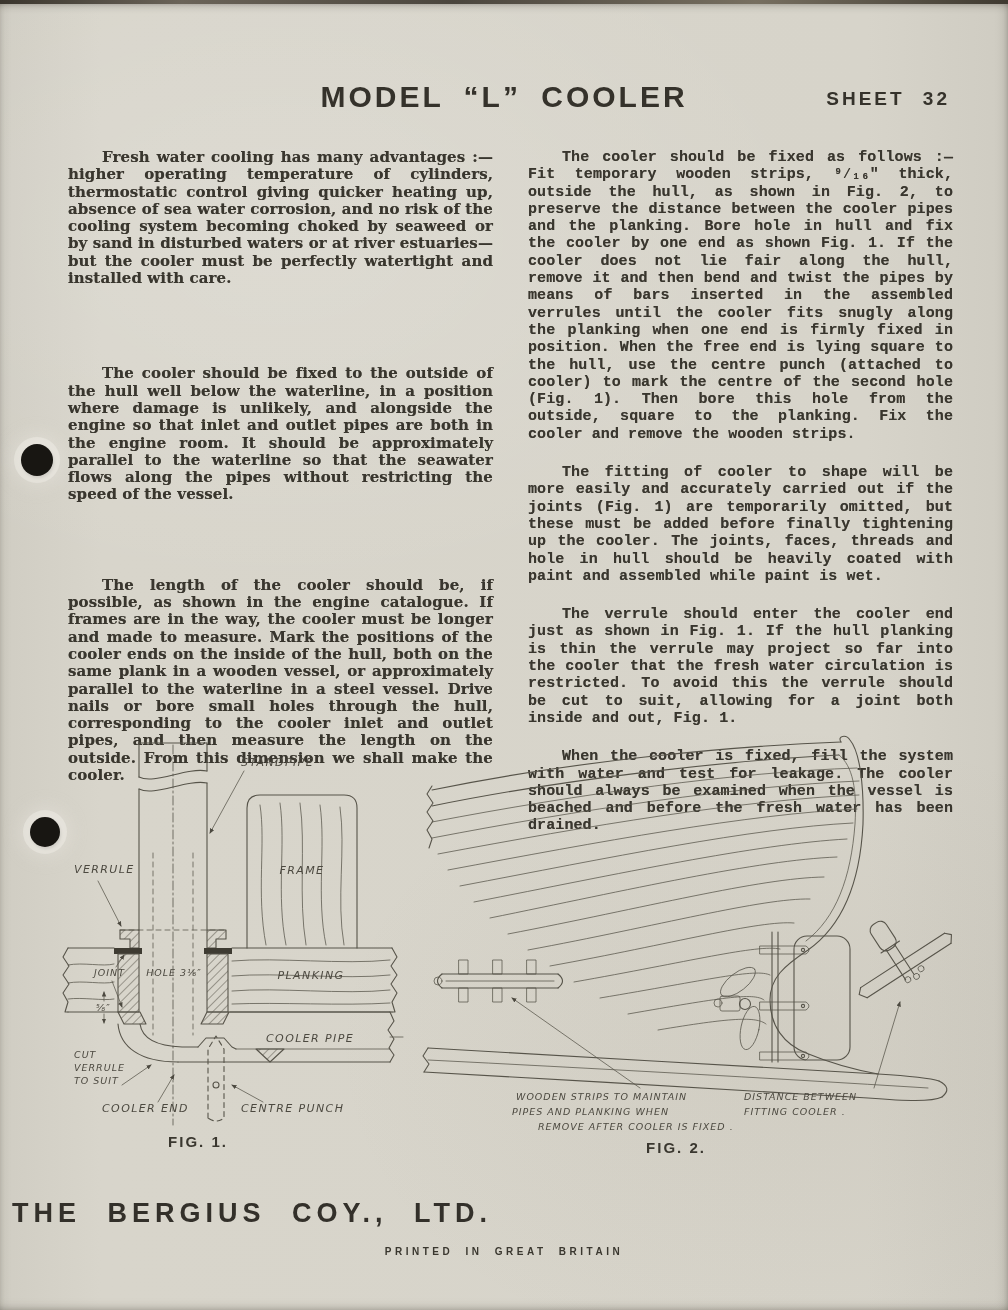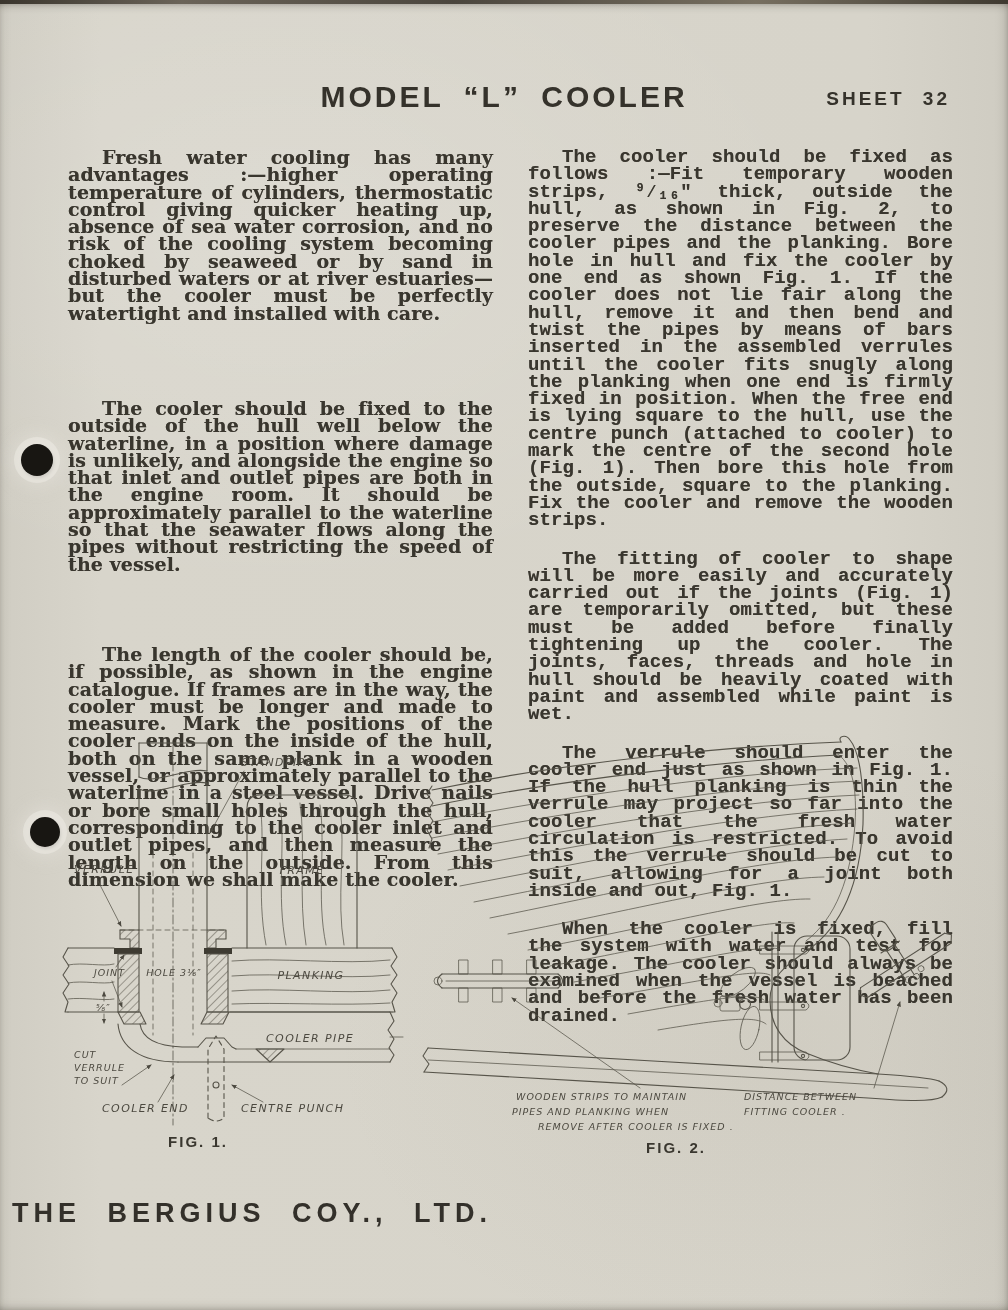--- a/index.html
+++ b/index.html
@@ -19,21 +19,21 @@
   .top-edge{position:absolute;left:0;top:0;width:100%;height:4px;
     background:linear-gradient(90deg,#3a352d,#6b6458 18%,#4b463d 45%,#776f60 75%,#3f3a31);}
   .punch-hole{position:absolute;border-radius:50%;background:#181612;
     box-shadow:0 0 0 7px rgba(242,240,233,.45), 0 0 18px 10px rgba(250,248,242,.25), 1px 2px 3px rgba(0,0,0,.25);}
   .hole1{left:21px;top:444px;width:32px;height:32px;}
   .hole2{left:30px;top:817px;width:30px;height:30px;}
   .hdr-title{position:absolute;left:0;top:80px;width:100%;text-align:center;margin:0;
     font:700 30px "Liberation Sans",sans-serif;letter-spacing:3px;word-spacing:9px;color:#35322b;}
   .hdr-sheet{position:absolute;right:58px;top:88px;
     font:700 19px "Liberation Sans",sans-serif;letter-spacing:3px;word-spacing:10px;color:#35322b;text-align:center;}
-  .col{position:absolute;top:149px;width:425px;font-size:19px;line-height:17.3px;
+  .col{position:absolute;top:149px;width:425px;font-size:15px;line-height:17.3px;
     text-align:justify;font-weight:700;letter-spacing:.1px;}
   .col-left{left:68px;}
   .col-right{left:528px;font-family:Liberation Mono, monospace;}
   .col p{margin:0;text-indent:34px;text-shadow:0 0 .4px rgba(57,54,46,.6);}
   .mb-xl{margin-bottom:78px !important;}
   .mb-l{margin-bottom:73px !important;}
   .mb-s{margin-bottom:21px !important;}
   .fig{position:absolute;}
   .fig1{left:58px;top:733px;width:350px;height:430px;}
   .fig2{left:408px;top:726px;width:565px;height:440px;}
@@ -279,13 +279,14 @@
       <text class="lbl lbl-s" x="108" y="374">WOODEN STRIPS TO MAINTAIN</text>
       <text class="lbl lbl-s" x="336" y="374">DISTANCE BETWEEN</text>
       <text class="lbl lbl-s" x="104" y="389">PIPES AND PLANKING WHEN</text>
       <text class="lbl lbl-s" x="336" y="389">FITTING COOLER .</text>
       <text class="lbl lbl-s" x="130" y="404">REMOVE AFTER COOLER IS FIXED .</text>
       <text class="figcap" x="268" y="427" text-anchor="middle">FIG. 2.</text>
     </g>
   </svg>
 
   <h2 class="ftr-company">THE BERGIUS COY., LTD.</h2>
+  <div class="ftr-printed">PRINTED IN GREAT BRITAIN</div>
 </div>
 
 </body></html>

